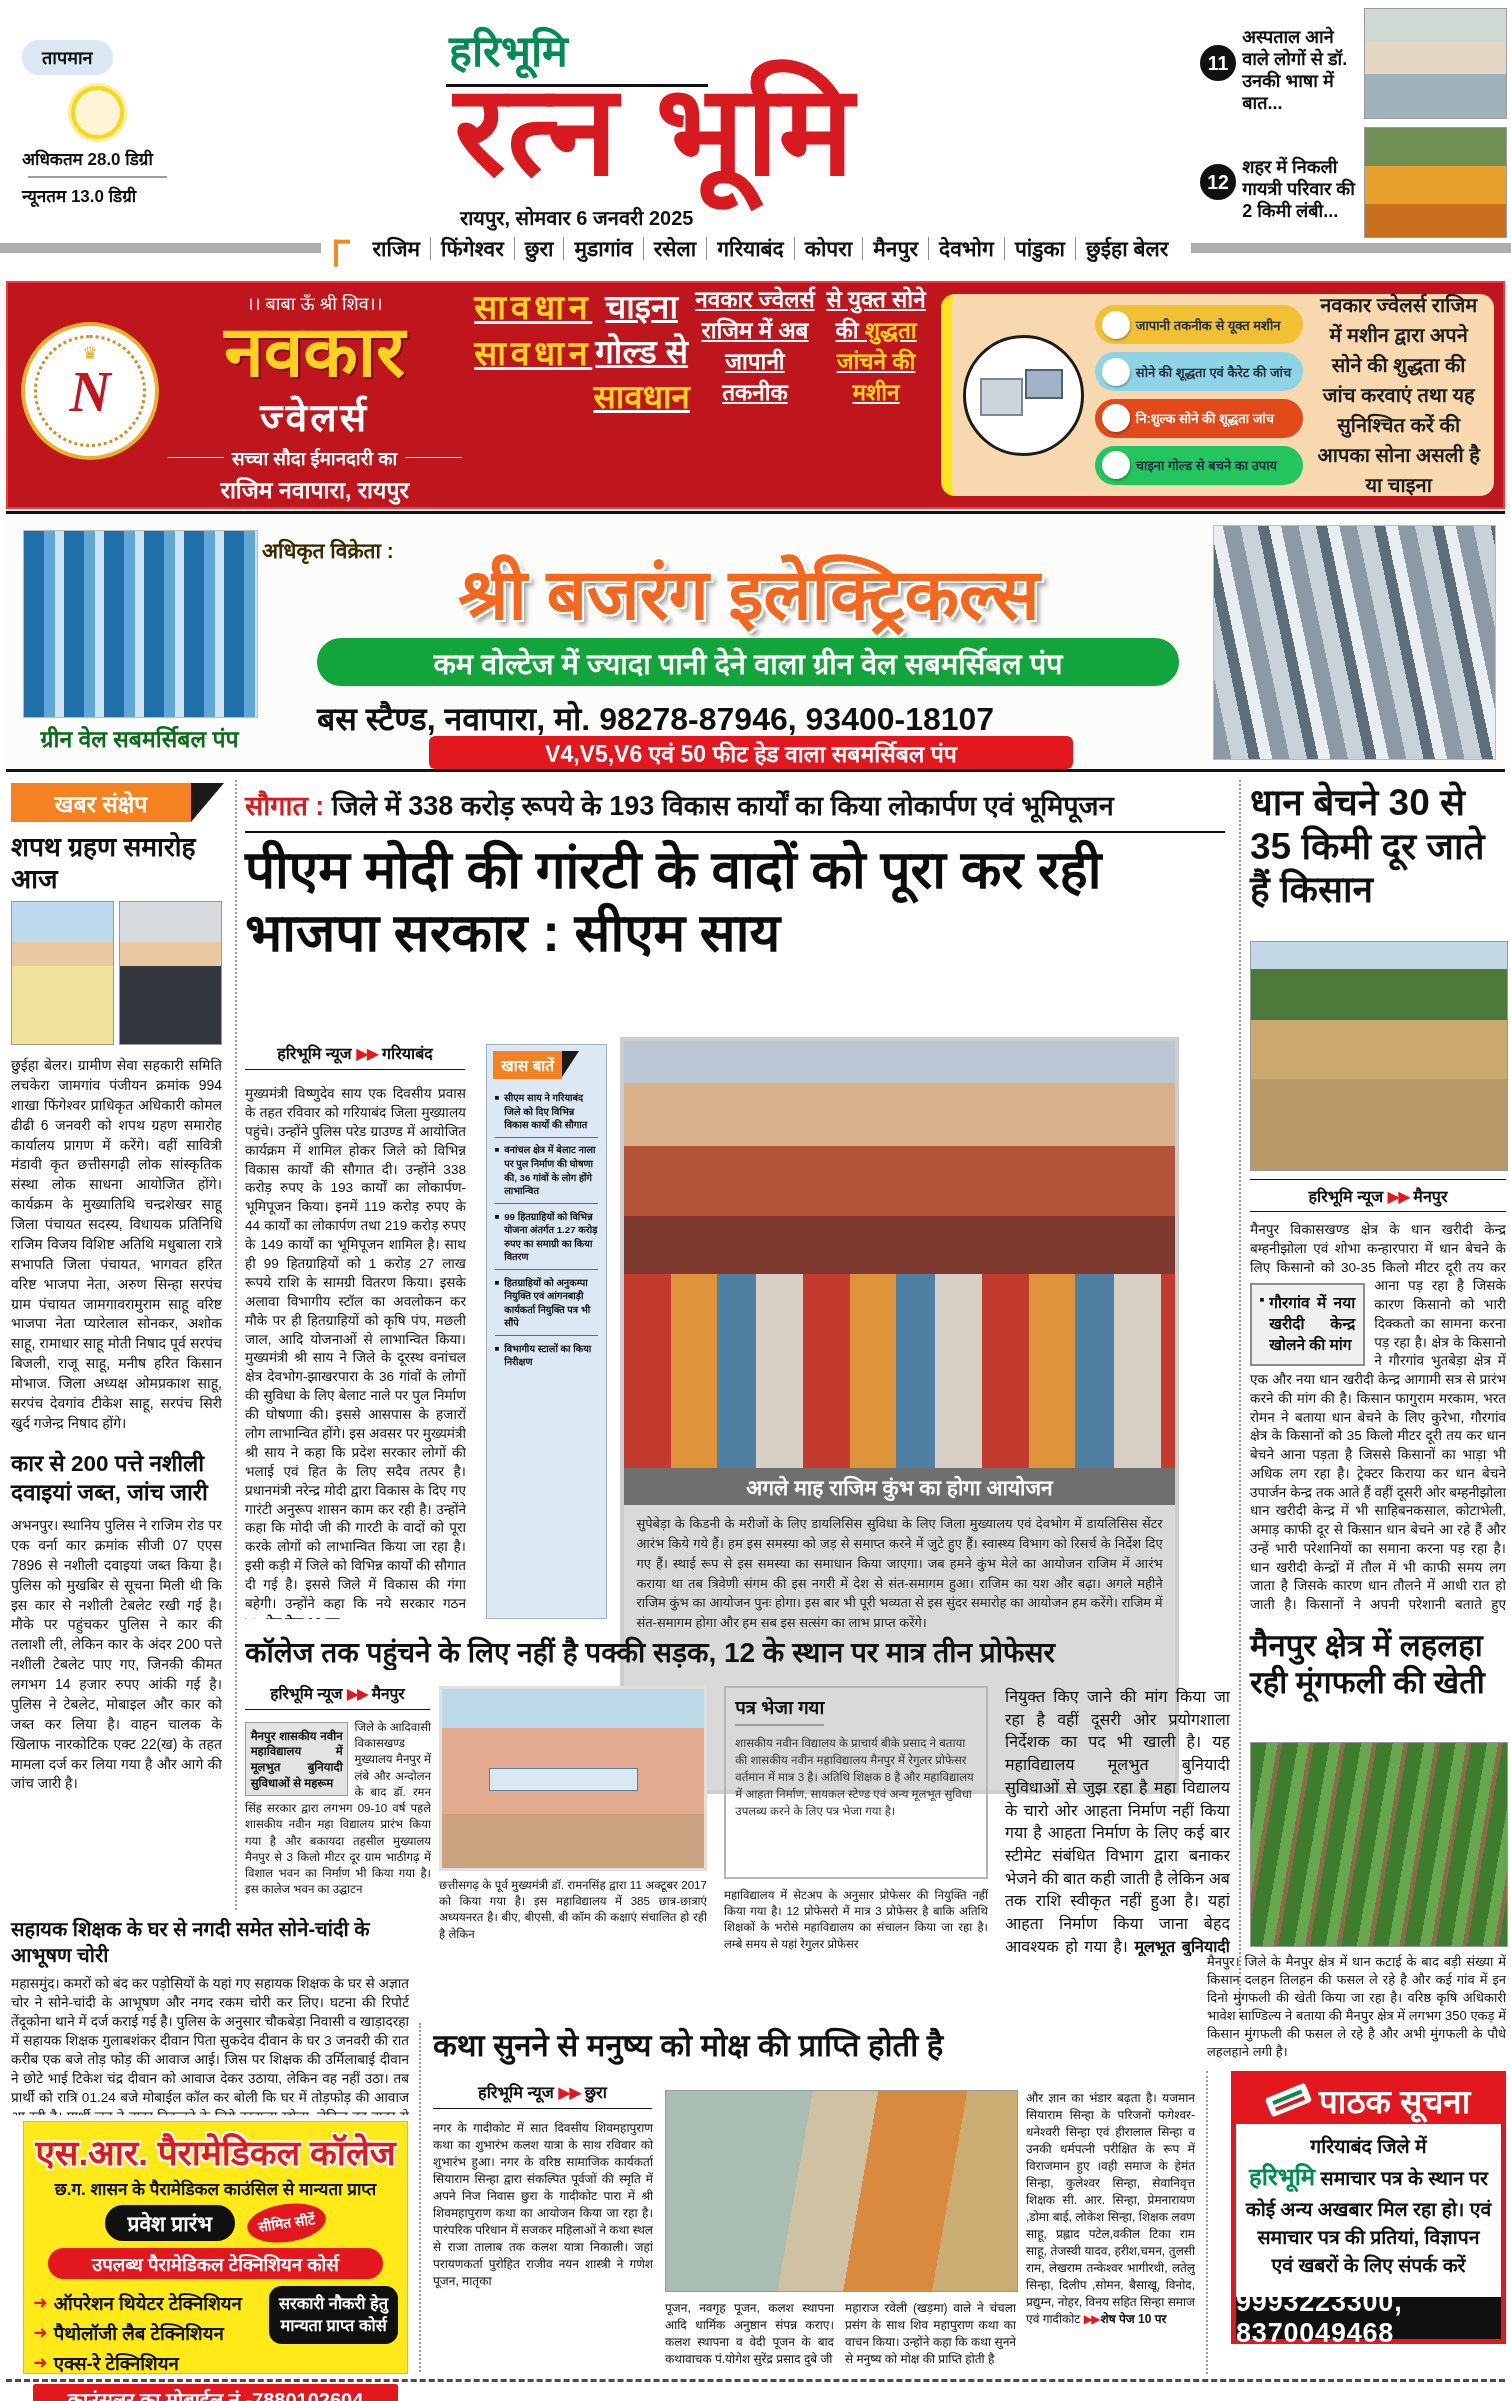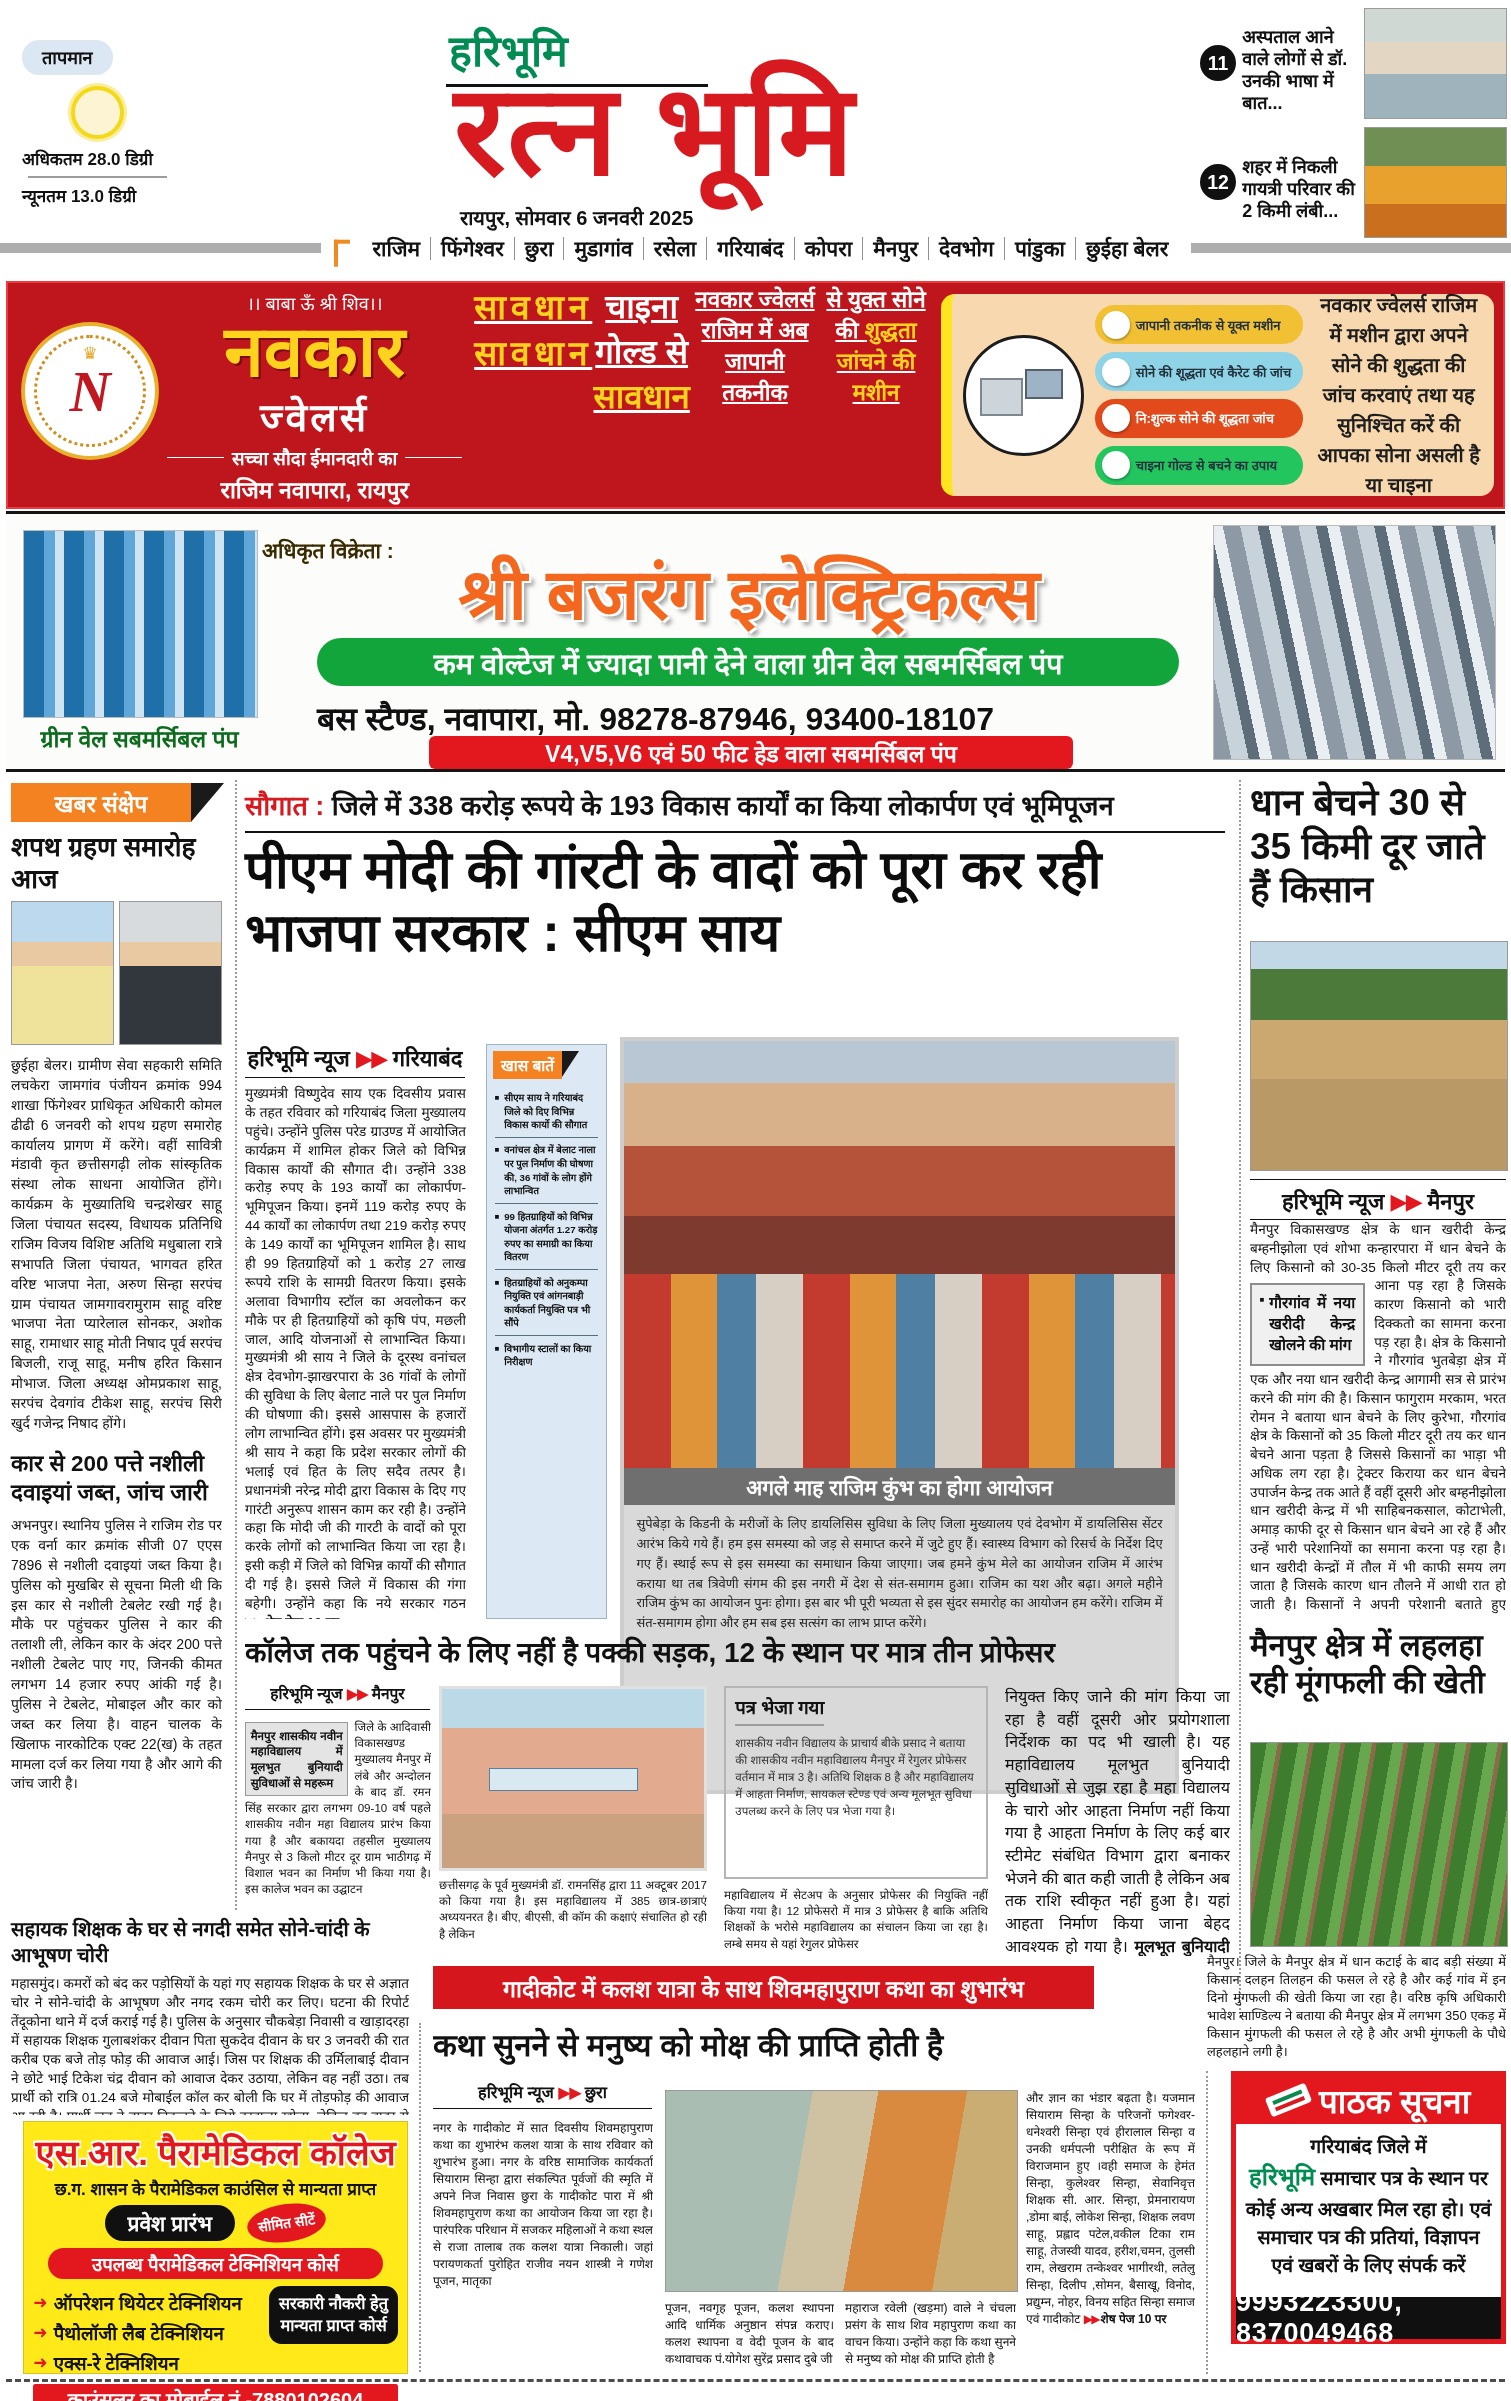--- a/index.html
+++ b/index.html
@@ -89,21 +89,21 @@
   .sb-photos{left:11px;top:901px;width:211px;height:144px;display:flex;gap:4.7px;}
   .sb-photos>div{flex:1;border:0.8px solid #999;}
   .ph-man1{background:linear-gradient(180deg,#bcd9ee 0 28%,#e9c9a2 28% 45%,#efe29a 45% 100%);}
   .ph-man2{background:linear-gradient(180deg,#d8dbde 0 28%,#e9c9a2 28% 45%,#32373d 45% 100%);}
   .sb-b1{left:11px;top:1056px;width:211px;height:388px;font-size:14px;line-height:1.42;}
   .sb-t2{left:11px;top:1450px;width:211px;font-size:22.5px;font-weight:bold;line-height:1.28;}
   .sb-b2{left:11px;top:1516px;width:211px;height:392px;font-size:14px;line-height:1.42;}
   
   .kicker{left:245px;top:786px;width:980px;font-size:27px;font-weight:bold;border-bottom:2.3px solid #111;padding-bottom:7.8px;}
   .headline{left:245px;top:839px;width:984px;font-size:53px;font-weight:bold;line-height:1.18;color:#0c0c0c;}
-  .byline{font-size:22px;font-weight:bold;text-align:center;border-bottom:1.6px solid #111;padding-bottom:4.7px;}
+  .byline{font-size:16px;font-weight:bold;text-align:center;border-bottom:1.6px solid #111;padding-bottom:4.7px;}
   .ld-by{left:245px;top:1042px;width:220px;}
   .ld-body{left:245px;top:1085px;width:221px;height:534px;font-size:13.6px;line-height:1.39;}
   .khas{left:486px;top:1044px;width:121px;height:575px;background:#dce9f4;border:0.8px solid #9fb3c2;box-sizing:border-box;}
   .khas-head{margin:6.2px 6.2px 3.1px;background:#f58220;color:#fff;font-size:15.5px;font-weight:bold;padding:3.1px 7.8px;display:inline-block;position:relative;}
   .khas-tri{position:absolute;right:-17px;top:0;border-top:26px solid #1a1a1a;border-right:17px solid transparent;}
   .khas ul{list-style:none;margin:3.1px 7.8px;padding:0;}
   .khas li{display:flex;gap:4.7px;font-size:9.7px;font-weight:bold;line-height:1.4;padding:5.4px 0;border-bottom:0.8px solid #57707e;}
   .khas li:last-child{border-bottom:none;}
   .sqb{color:#111;font-size:7.8px;line-height:1.8;}
   .photopanel{left:620px;top:1037px;width:559px;height:757px;border:4.7px solid #cdcdcd;background:#d9d9d9;box-sizing:border-box;}
@@ -379,21 +379,20 @@
   <div class="abs cl-col2 j ov">छत्तीसगढ़ के पूर्व मुख्यमंत्री डॉ. रामनसिंह द्वारा 11 अक्टूबर 2017 को किया गया है। इस महाविद्यालय में 385 छात्र-छात्राएं अध्ययनरत है। बीए, बीएसी, बी कॉम की कक्षाएं संचालित हो रही है लेकिन</div>
   <div class="abs cl-box">
     <h4>पत्र भेजा गया</h4>
     <p>शासकीय नवीन विद्यालय के प्राचार्य बीके प्रसाद ने बताया की शासकीय नवीन महाविद्यालय मैनपुर में रेगुलर प्रोफेसर वर्तमान में मात्र 3 है। अतिथि शिक्षक 8 है और महाविद्यालय में आहता निर्माण, सायकल स्टेण्ड एवं अन्य मूलभूत सुविधा उपलब्ध करने के लिए पत्र भेजा गया है।</p>
   </div>
   <div class="abs cl-col3 j ov">महाविद्यालय में सेटअप के अनुसार प्रोफेसर की नियुक्ति नहीं किया गया है। 12 प्रोफेसरो में मात्र 3 प्रोफेसर है बाकि अतिथि शिक्षकों के भरोसे महाविद्यालय का संचालन किया जा रहा है। लम्बे समय से यहां रेगुलर प्रोफेसर</div>
   <div class="abs cl-col4 j ov">
     <span>नियुक्त किए जाने की मांग किया जा रहा है वहीं दूसरी ओर प्रयोगशाला निर्देशक का पद भी खाली है। यह महाविद्यालय मूलभुत बुनियादी सुविधाओं से जुझ रहा है महा विद्यालय के चारो ओर आहता निर्माण नहीं किया गया है आहता निर्माण के लिए कई बार स्टीमेट संबंधित विभाग द्वारा बनाकर भेजने की बात कही जाती है लेकिन अब तक राशि स्वीकृत नहीं हुआ है। यहां आहता निर्माण किया जाना बेहद आवश्यक हो गया है। </span><b>मूलभूत बुनियादी सुविधा उपलब्ध कराई जाए-</b><span> वहीं भाठीगढ़ से कालेज भवन तक सीसी रोड़ भी नहीं है </span><span class="jump"><span class="arr">▶▶</span><b>शेष पेज 10 पर</b></span>
   </div>
 
-  <div class="abs banner">गादीकोट में कलश यात्रा के साथ शिवमहापुराण कथा का शुभारंभ</div>
   <div class="abs kt-head">कथा सुनने से मनुष्य को मोक्ष की प्राप्ति होती है</div>
   <div class="abs kt-by">
     <div class="byline">
       <span>हरिभूमि न्यूज</span> <span class="arr">▶▶</span> <span>छुरा</span>
     </div>
   </div>
   <div class="abs kt-col1 j ov">नगर के गादीकोट में सात दिवसीय शिवमहापुराण कथा का शुभारंभ कलश यात्रा के साथ रविवार को शुभारंभ हुआ। नगर के वरिष्ठ सामाजिक कार्यकर्ता सियाराम सिन्हा द्वारा संकल्पित पूर्वजों की स्मृति में अपने निज निवास छुरा के गादीकोट पारा में श्री शिवमहापुराण कथा का आयोजन किया जा रहा है। पारंपरिक परिधान में सजकर महिलाओं ने कथा स्थल से राजा तालाब तक कलश यात्रा निकाली। जहां परायणकर्ता पुरोहित राजीव नयन शास्त्री ने गणेश पूजन, मातृका</div>
   <div class="abs kt-photo"></div>
   <div class="abs kt-uc1 j ov">पूजन, नवगृह पूजन, कलश स्थापना आदि धार्मिक अनुष्ठान संपन्न कराए।कलश स्थापना व वेदी पूजन के बाद कथावाचक पं.योगेश सुरेंद्र प्रसाद दुबे जी</div>
   <div class="abs kt-uc2 j ov">महाराज रवेली (खड़मा) वाले ने चंचला प्रसंग के साथ शिव महापुराण कथा का वाचन किया। उन्होंने कहा कि कथा सुनने से मनुष्य को मोक्ष की प्राप्ति होती है</div>

